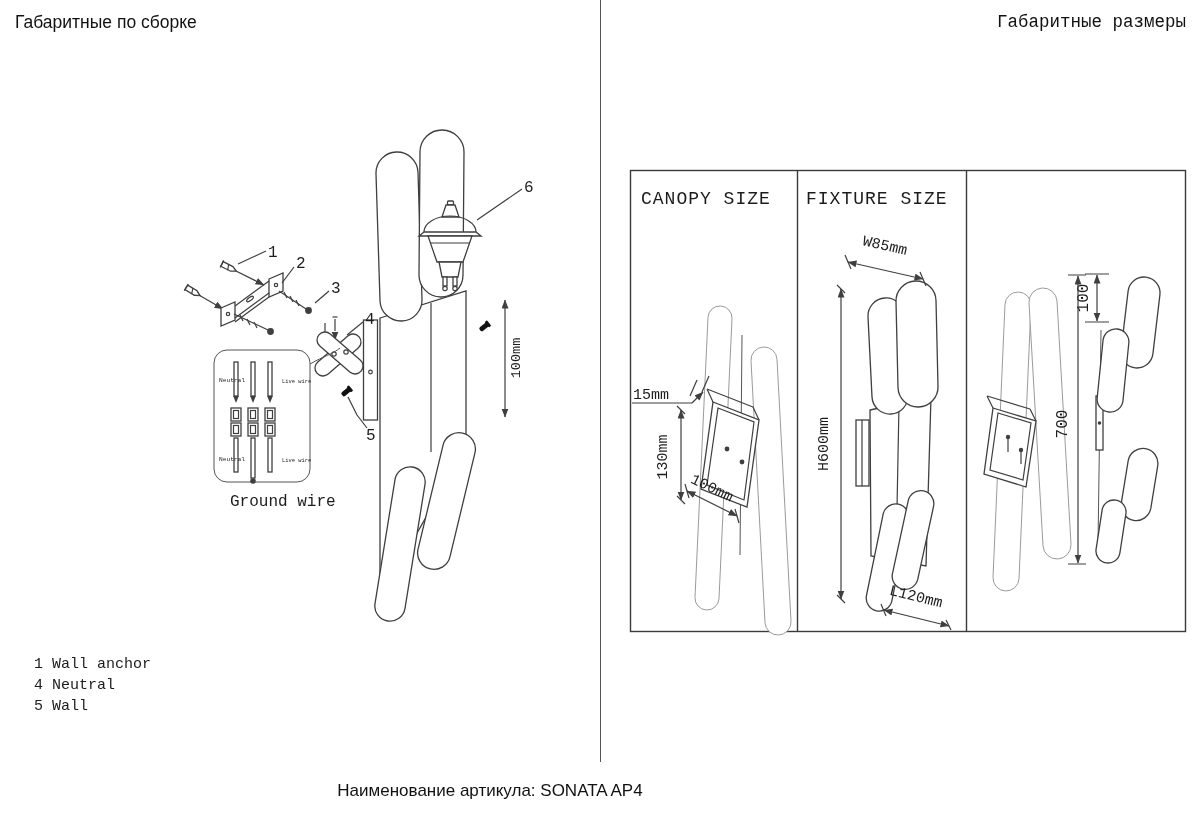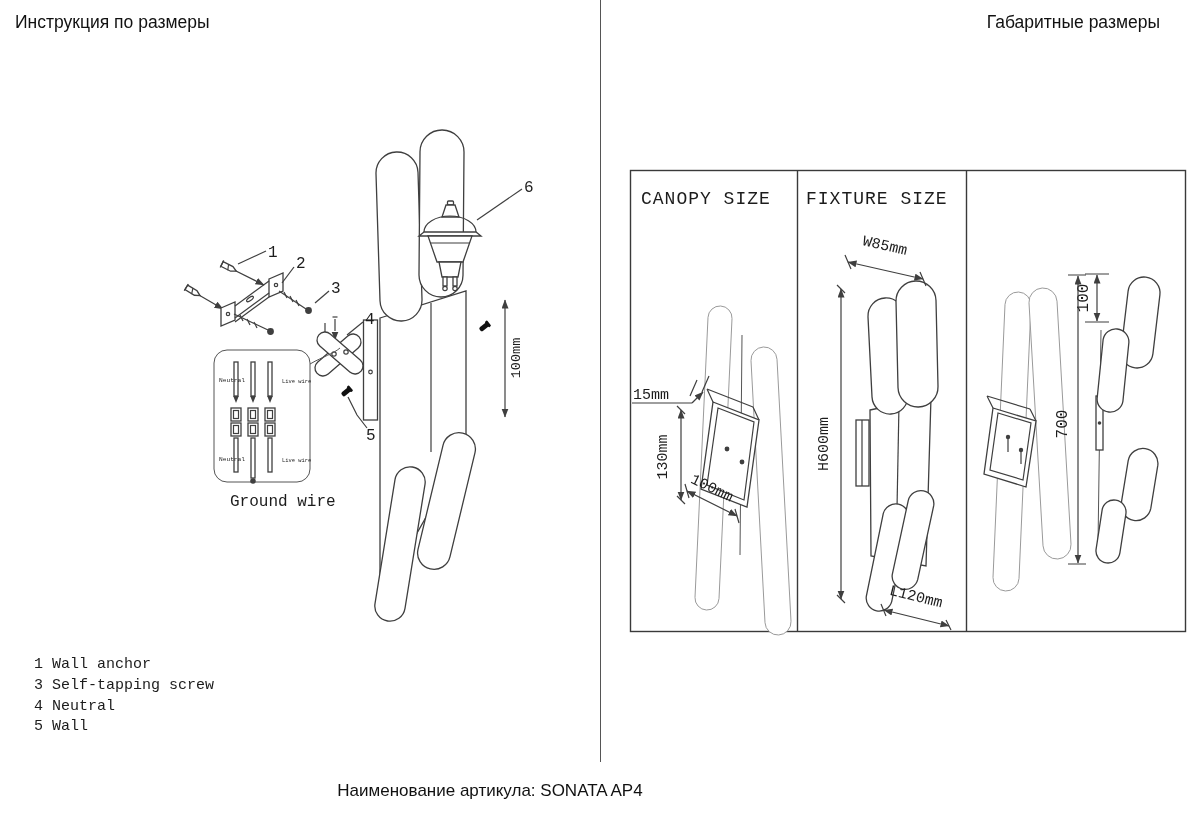--- a/index.html
+++ b/index.html
@@ -1,20 +1,20 @@
 <!DOCTYPE html>
 <html><head>
 <meta charset="utf-8">
 <style>
   html,body{margin:0;padding:0;background:#fff;}
   .page{position:relative;width:1200px;height:827px;background:#fff;overflow:hidden;
         font-family:"Liberation Sans",sans-serif;color:#1c1c1c;}
   .title{position:absolute;font-size:17.5px;color:#111;}
   .title-left{left:15px;top:12px;}
-  .title-right{right:40px;top:12px;}
+  .title-right{right:14px;top:12px;font-family:Liberation Mono, monospace;}
   .divider{position:absolute;left:600px;top:0;width:1px;height:762px;background:#555;}
   .mono{font-family:"Liberation Mono","DejaVu Sans Mono",monospace;color:#1c1c1c;}
   .legend{position:absolute;left:25px;top:377px;font-size:15px;line-height:24.2px;white-space:pre;}
   .ground-caption{position:absolute;left:230px;top:493px;font-size:16px;}
   .parts{position:absolute;left:34px;top:655px;font-size:15px;line-height:20.8px;}
   .parts .num{display:inline-block;margin-right:9px;}
   .footer{position:absolute;left:0;top:781px;width:980px;text-align:center;font-size:17px;color:#111;}
   svg{position:absolute;overflow:visible;}
   svg text{font-family:"Liberation Mono","DejaVu Sans Mono",monospace;fill:#1c1c1c;}
   .callout{font-size:16px;}
@@ -28,21 +28,21 @@
   .shape{stroke:#3f3f3f;stroke-width:1.3;fill:#fff;}
   .faint{stroke:#9a9a9a;stroke-width:1;fill:#fff;}
   .thin{stroke:#555;stroke-width:1;fill:none;}
   .grid{stroke:#3a3a3a;stroke-width:1.4;fill:none;}
 </style>
 </head>
 <body>
 
 <div class="page">
 
-  <div class="title title-left">Инструкция по размеры</div>
+  <div class="title title-left">Габаритные по сборке</div>
   <div class="title title-right">Габаритные размеры</div>
   <div class="divider"></div>
 
   <svg style="left:0;top:100px" width="600" height="560" viewBox="0 100 600 560">
     <defs>
       <marker id="ahL" markerWidth="10" markerHeight="8" refX="8.5" refY="3.5" orient="auto-start-reverse" markerUnits="userSpaceOnUse">
         <path d="M0,0 L9,3.5 L0,7 Z" fill="#3f3f3f"></path>
       </marker>
     </defs>
 
@@ -188,21 +188,20 @@
       <line x1="505" y1="300" x2="505" y2="417" class="ln" stroke-width="0.9" marker-start="url(#ahL)" marker-end="url(#ahL)"></line>
       <text class="dim-sm" transform="translate(520,358) rotate(-90)" text-anchor="middle">100mm</text>
     </g>
   </svg>
 
 
   <div class="ground-caption mono">Ground wire</div>
 
   <div class="parts mono">
     <div><span class="num">1</span><span>Wall anchor</span></div>
-    <div><span class="num">3</span><span>Self-tapping screw</span></div>
     <div><span class="num">4</span><span>Neutral</span></div>
     <div><span class="num">5</span><span>Wall</span></div>
   </div>
 
   <svg style="left:620px;top:160px" width="580" height="480" viewBox="620 160 580 480">
     <defs>
       <marker id="ahR" markerWidth="10" markerHeight="8" refX="8.5" refY="3.5" orient="auto-start-reverse" markerUnits="userSpaceOnUse">
         <path d="M0,0 L9,3.5 L0,7 Z" fill="#3f3f3f"></path>
       </marker>
     </defs>

